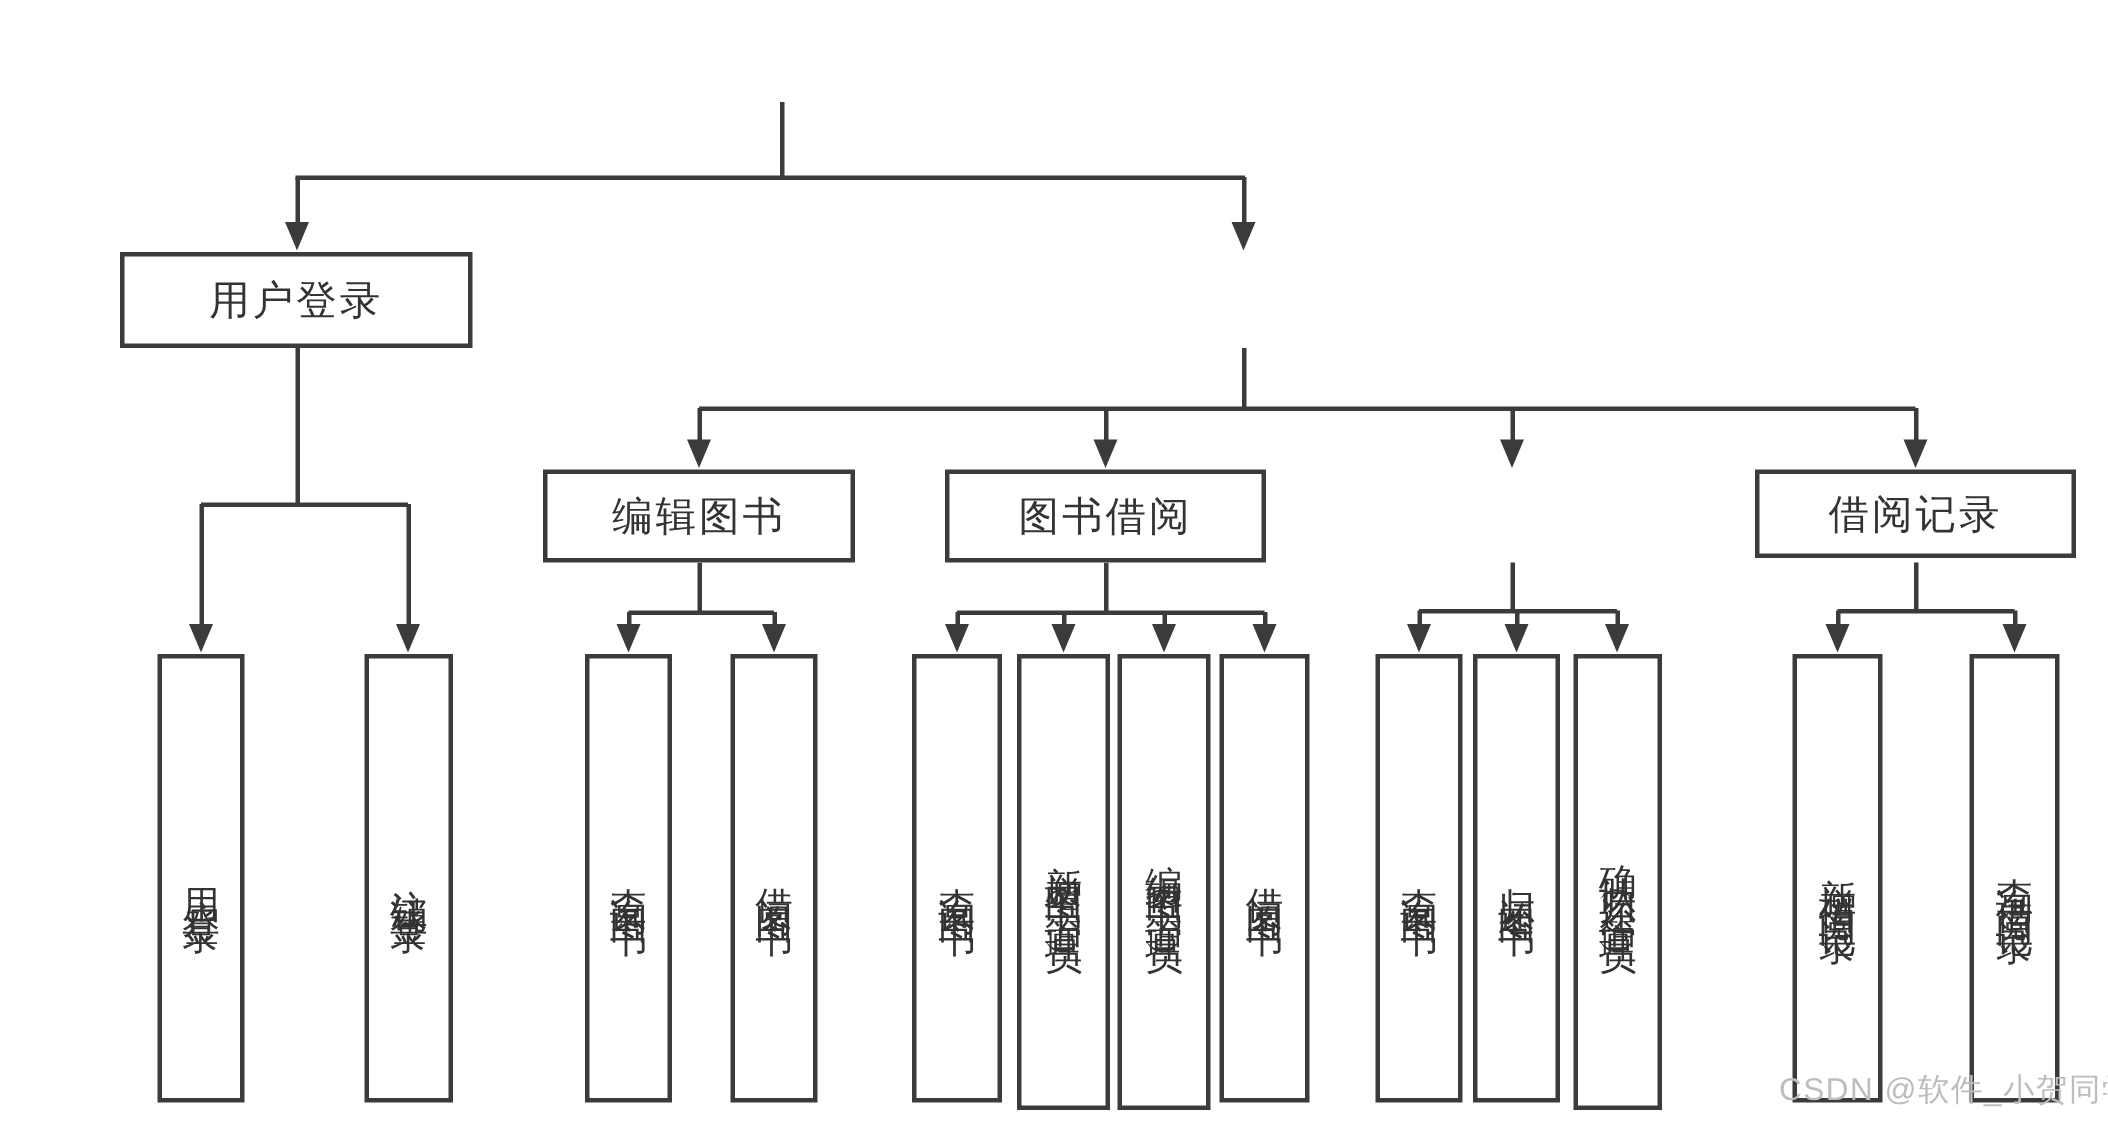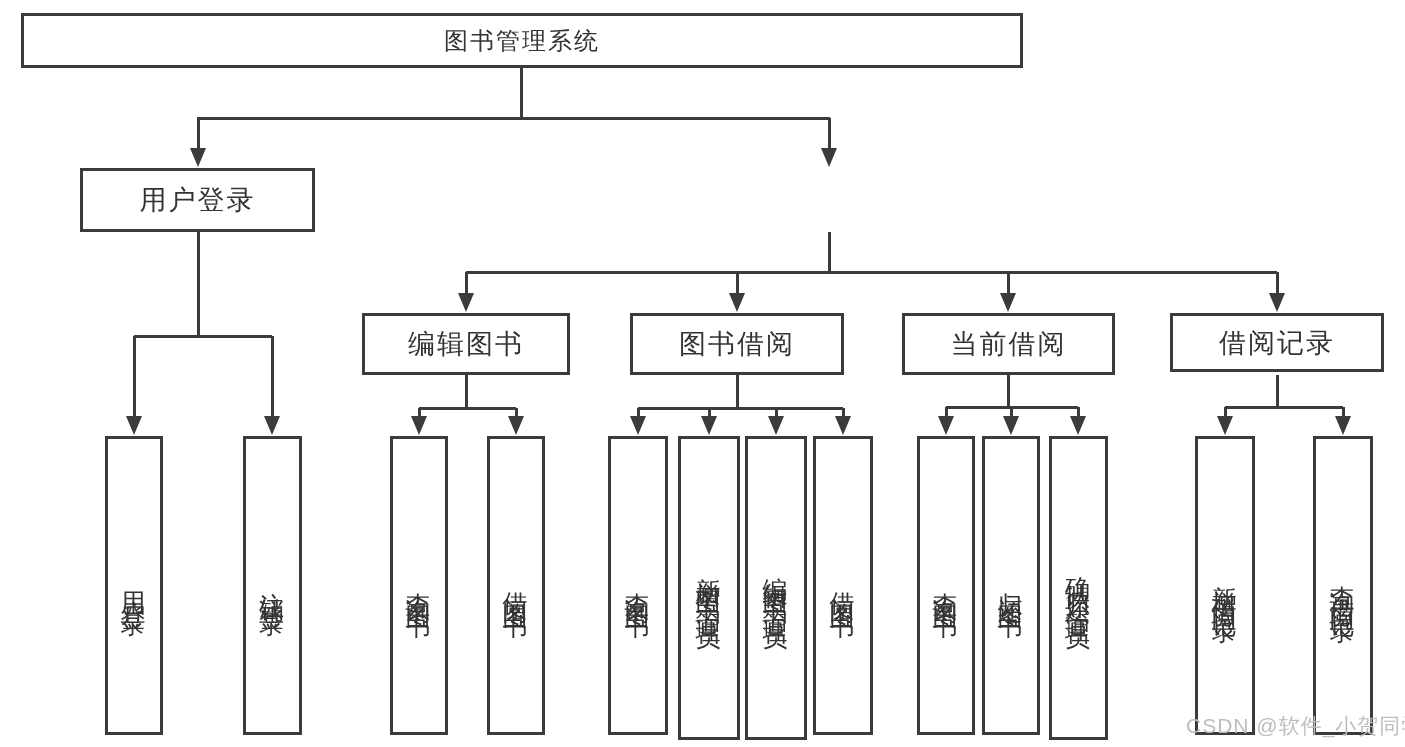--- a/index.html
+++ b/index.html
@@ -29,34 +29,28 @@
   .watermark{
     position:absolute;left:1186px;top:712px;z-index:3;
     font-size:21px;color:#bdbdbd;letter-spacing:1px;white-space:nowrap;
   }
 </style>
 </head>
 <body>
 
 <div id="canvas">
   <div class="watermark">CSDN @软件_小贺同学</div>
-<div class="node kind-root" style="left: 21px; top: 13px; width: 1002px; height: 55px;">
-      <span>图书管理系统</span>
-    </div>
     <div class="node kind-branch" style="left: 80px; top: 168px; width: 235px; height: 64px;">
       <span>用户登录</span>
     </div>
     <div class="node kind-branch" style="left: 362px; top: 313px; width: 208px; height: 62px;">
       <span>编辑图书</span>
     </div>
     <div class="node kind-branch" style="left: 630px; top: 313px; width: 214px; height: 62px;">
       <span>图书借阅</span>
-    </div>
-    <div class="node kind-branch" style="left: 902px; top: 313px; width: 213px; height: 62px;">
-      <span>当前借阅</span>
     </div>
     <div class="node kind-branch" style="left: 1170px; top: 313px; width: 214px; height: 59px;">
       <span>借阅记录</span>
     </div>
     <div class="node kind-leaf" style="left: 105px; top: 436px; width: 58px; height: 299px;">
       <span>用户登录</span>
     </div>
     <div class="node kind-leaf" style="left: 243px; top: 436px; width: 59px; height: 299px;">
       <span>注销登录</span>
     </div>

